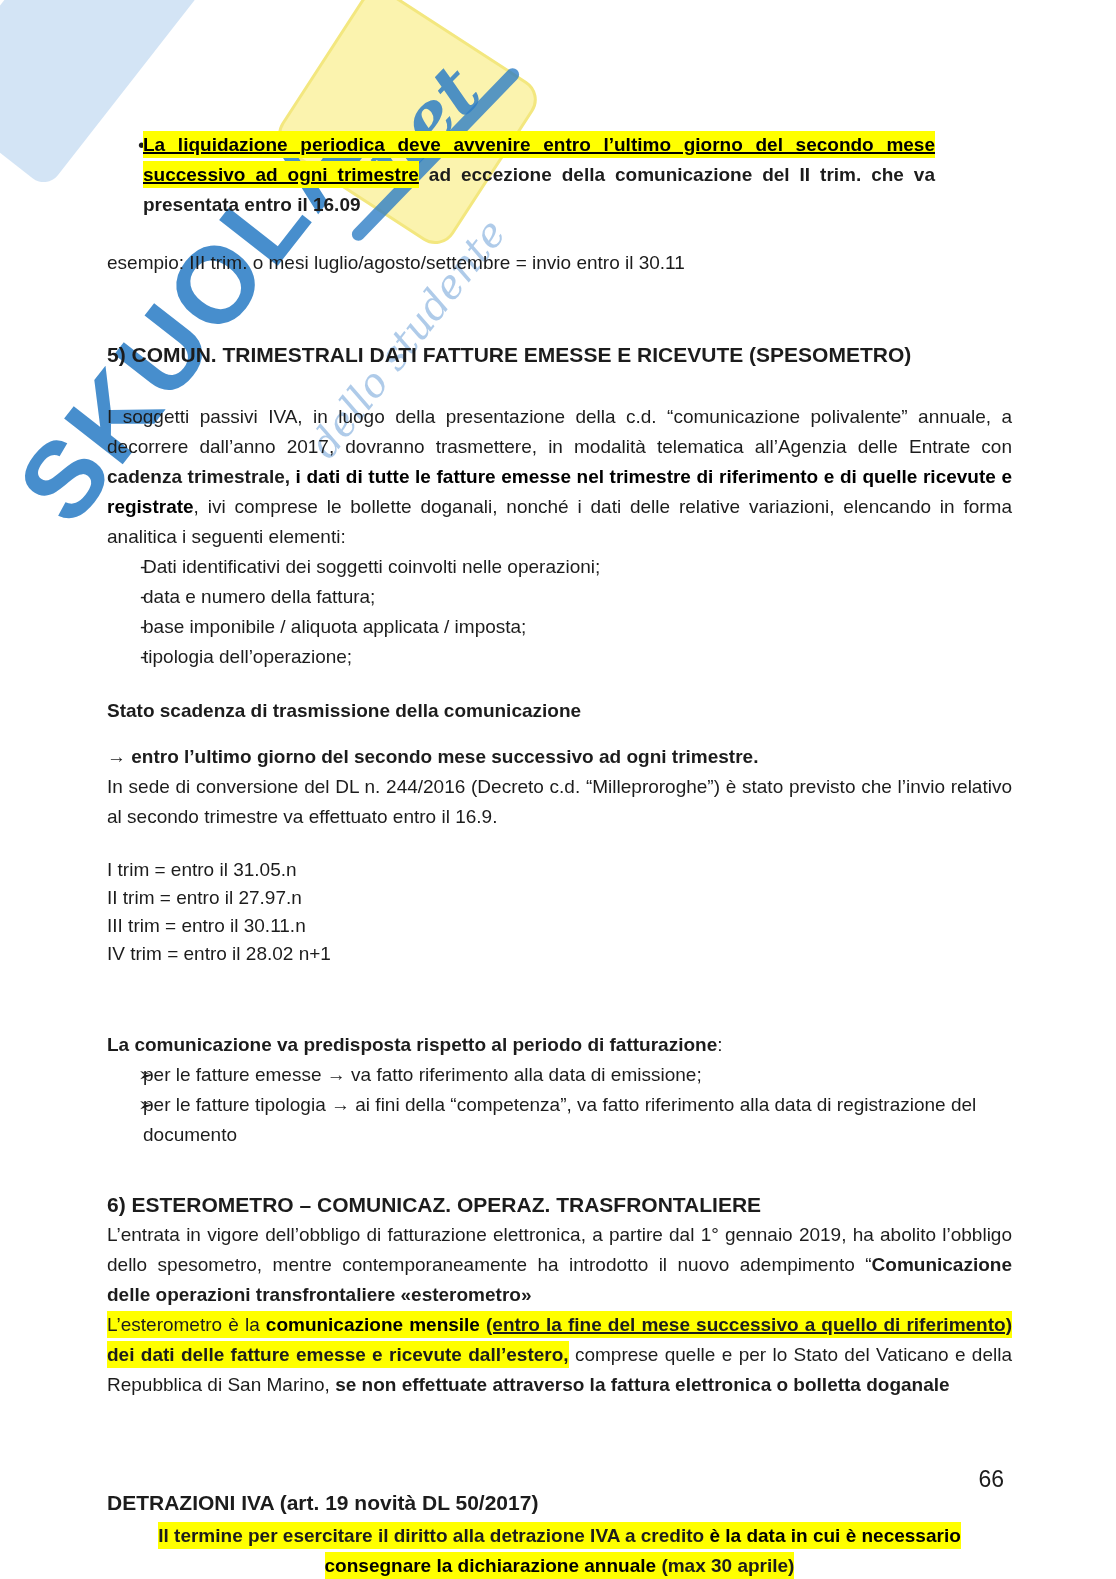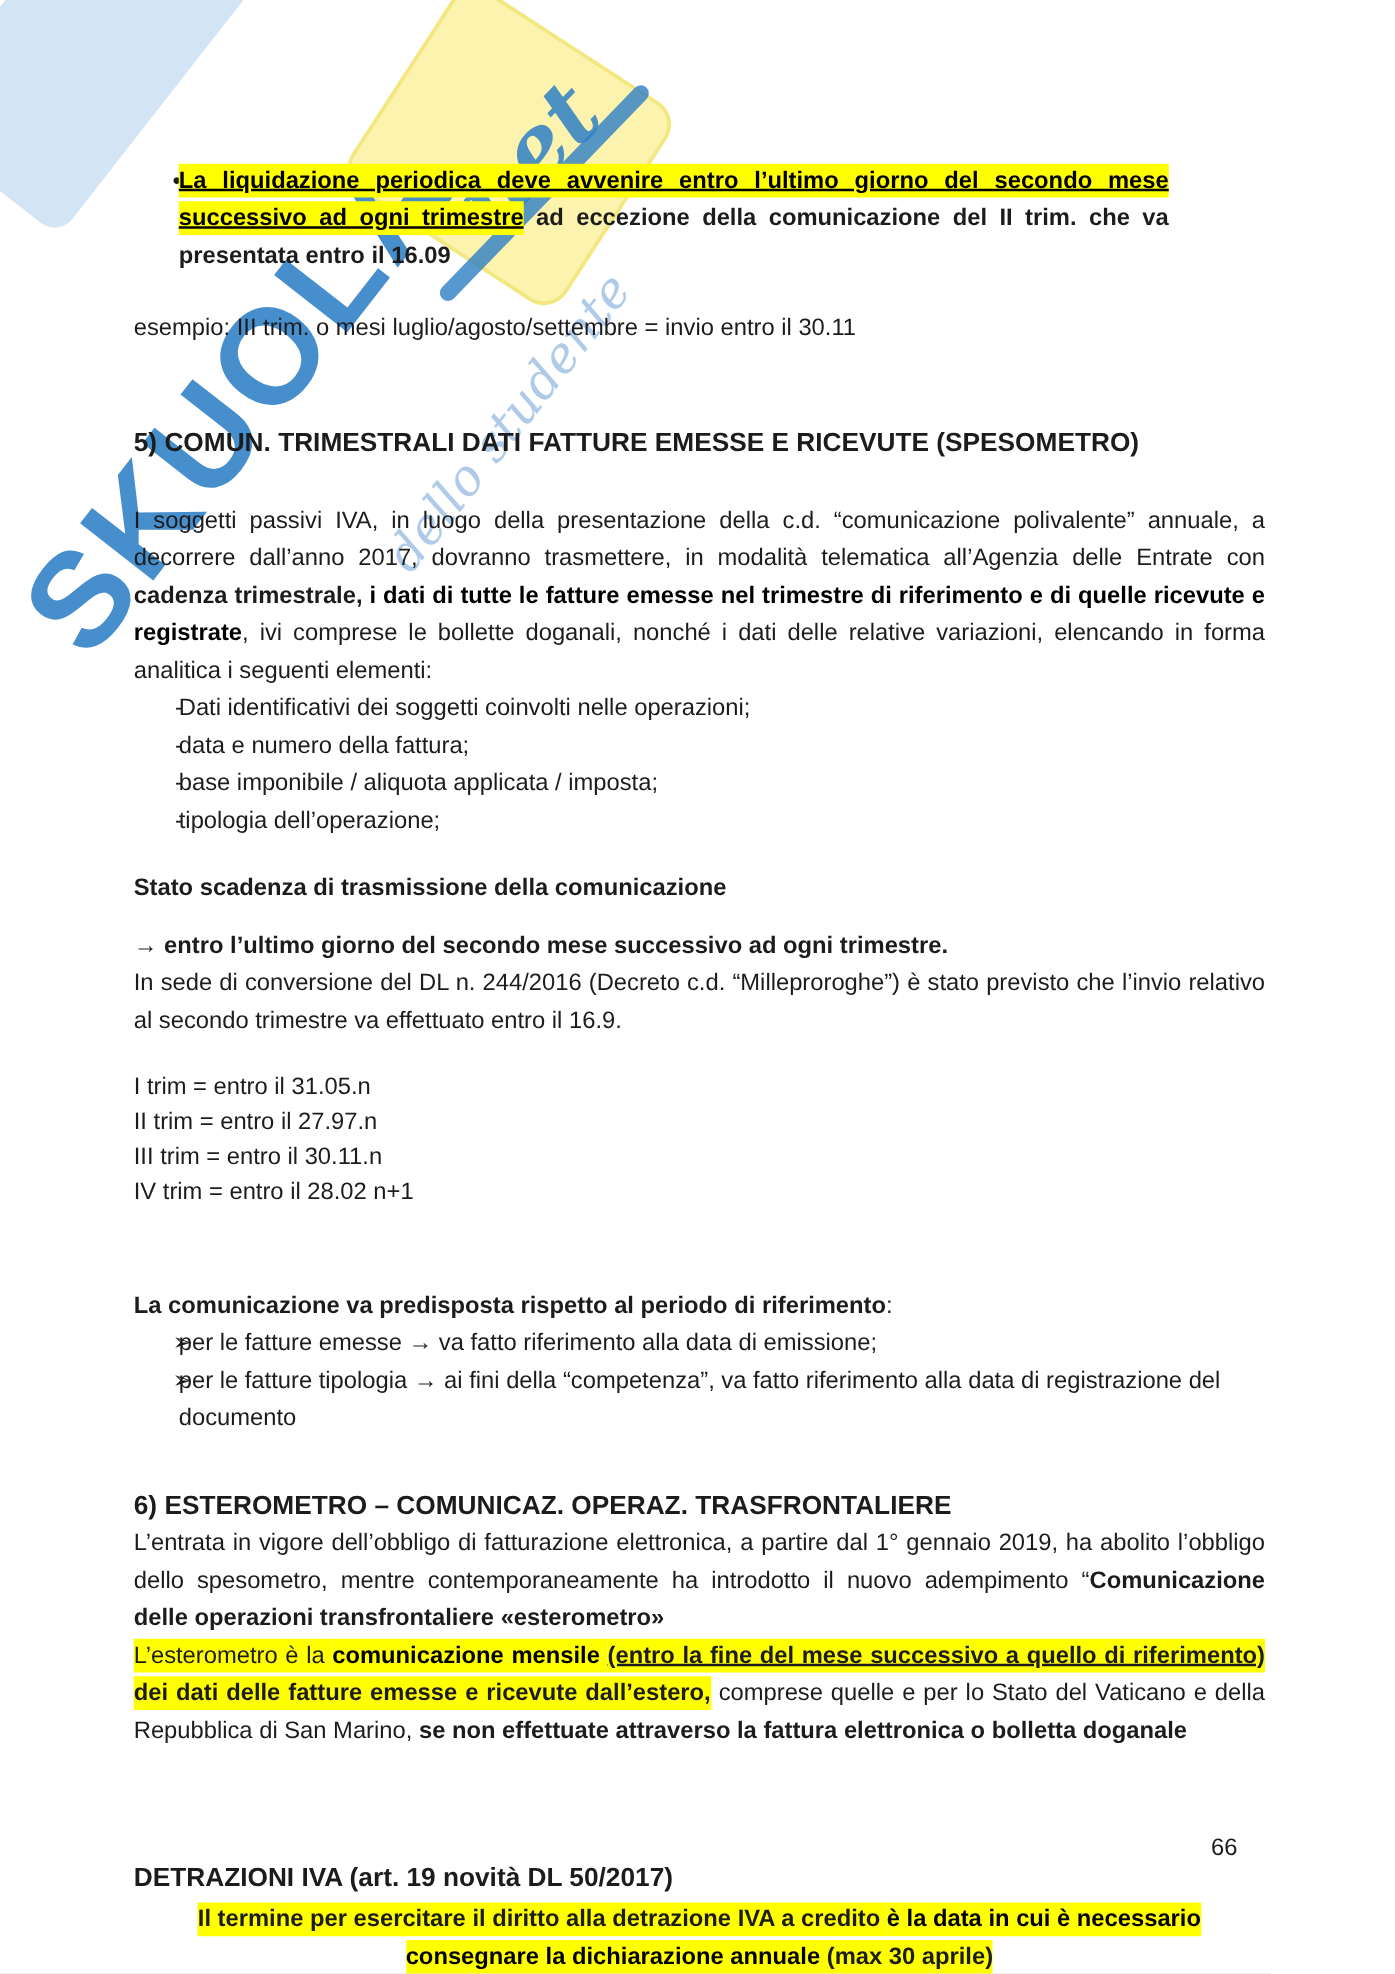--- a/index.html
+++ b/index.html
@@ -80,21 +80,21 @@
   .arrow-row .marker { width:36px; padding-left:31px; flex:none; }
   .arrow-row .txt { flex:1; }
 
   .h6-title { margin-top:40px; }
   .s6-par { text-align:justify; }
   .s6-hl-par { text-align:justify; }
 
   .det-title { margin-top:88px; }
   .det-par { text-align:center; font-weight:bold; margin-top:3px; }
 
-  .page-num { position:absolute; right:126px; bottom:85px; z-index:1; font-size:19px; }
+  .page-num { position:absolute; right:112px; bottom:85px; z-index:1; font-size:23px; }
 </style>
 </head>
 <body>
 
 <div class="page">
 
   <div class="watermark">
     <div class="wm-band"></div>
     <div class="wm-diamond"></div>
     <div class="wm-brand">SKUOLA</div>
@@ -139,21 +139,21 @@
     <div class="arrow-line">→ entro l’ultimo giorno del secondo mese successivo ad ogni trimestre.</div>
     <div class="conversion">In sede di conversione del DL n. 244/2016 (Decreto c.d. “Milleproroghe”) è stato previsto che l’invio relativo al secondo trimestre va effettuato entro il 16.9.</div>
 
     <div class="deadlines">
       <div>I trim = entro il 31.05.n</div>
       <div>II trim = entro il 27.97.n</div>
       <div>III trim = entro il 30.11.n</div>
       <div>IV trim = entro il 28.02 n+1</div>
     </div>
 
-    <div class="period"><span class="b">La comunicazione va predisposta rispetto al periodo di riferimento</span><span>:</span></div>
+    <div class="period"><span class="b">La comunicazione va predisposta rispetto al periodo di fatturazione</span><span>:</span></div>
     <div class="arrow-row">
       <span class="marker">➢</span>
       <span class="txt">per le fatture emesse → va fatto riferimento alla data di emissione;</span>
     </div>
     <div class="arrow-row">
       <span class="marker">➢</span>
       <span class="txt">per le fatture tipologia → ai fini della “competenza”, va fatto riferimento alla data di registrazione del documento</span>
     </div>
 
     <div class="h-center h6-title">6) ESTEROMETRO – COMUNICAZ. OPERAZ. TRASFRONTALIERE</div>

